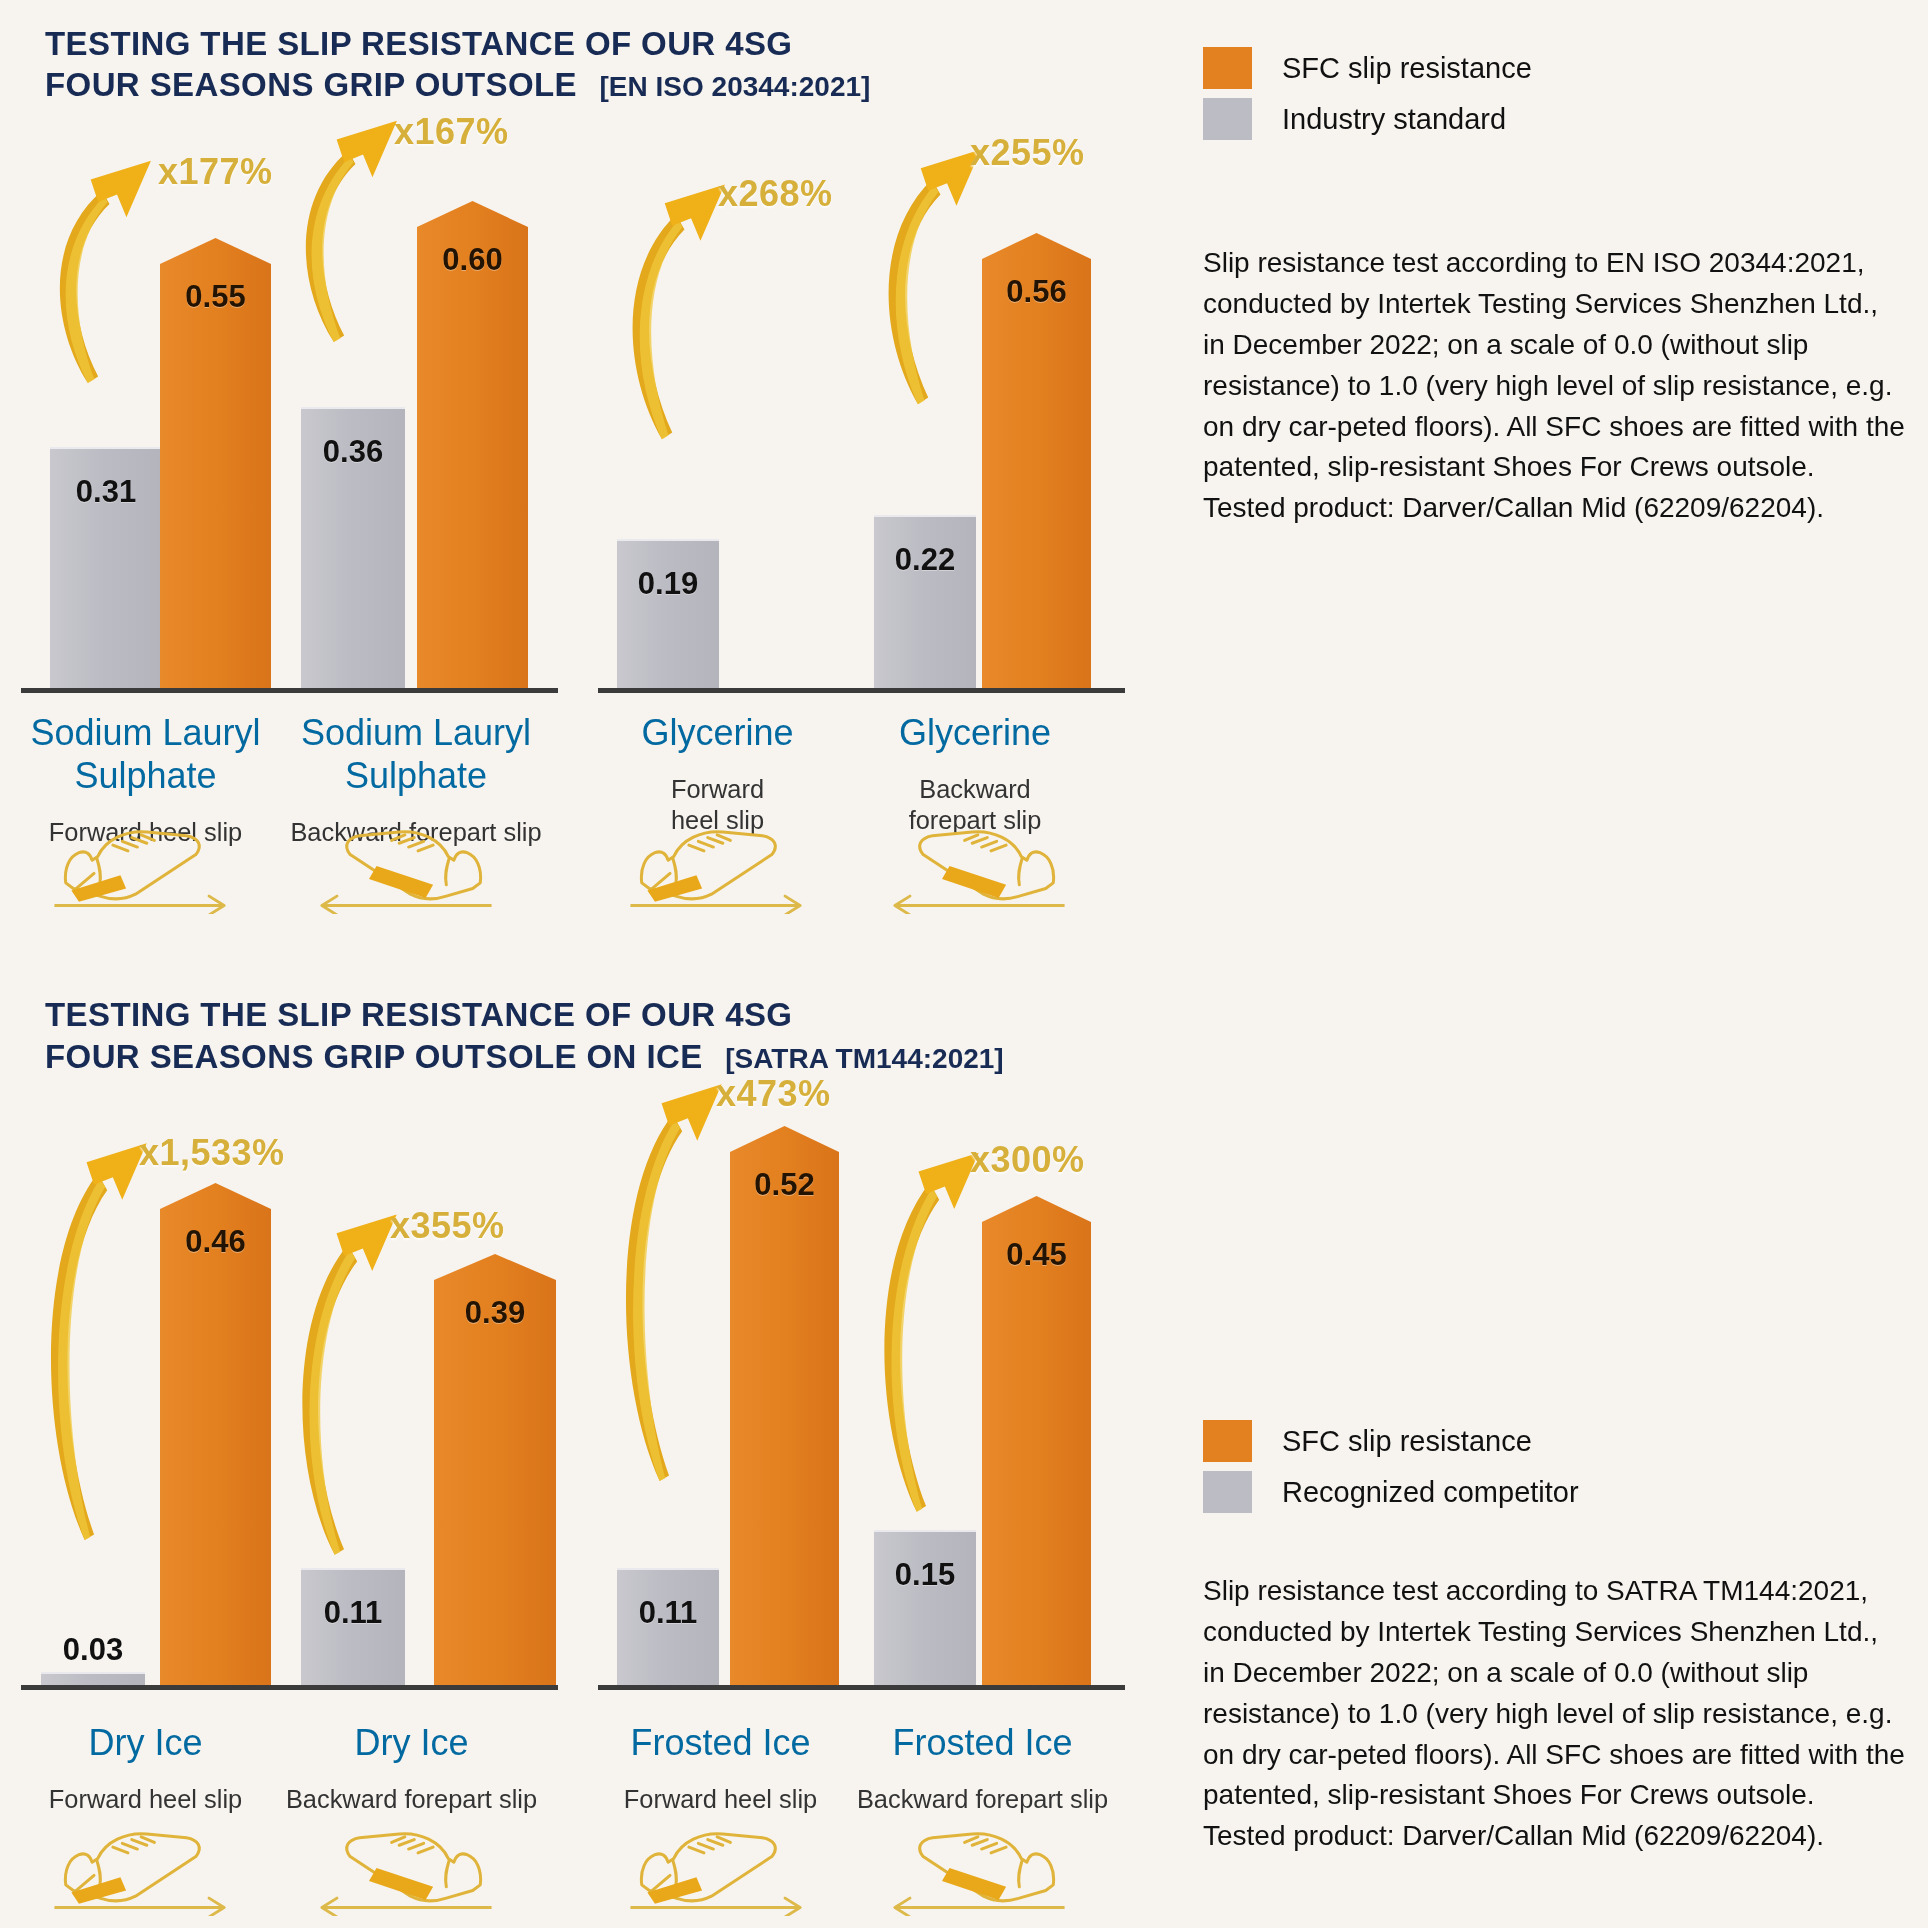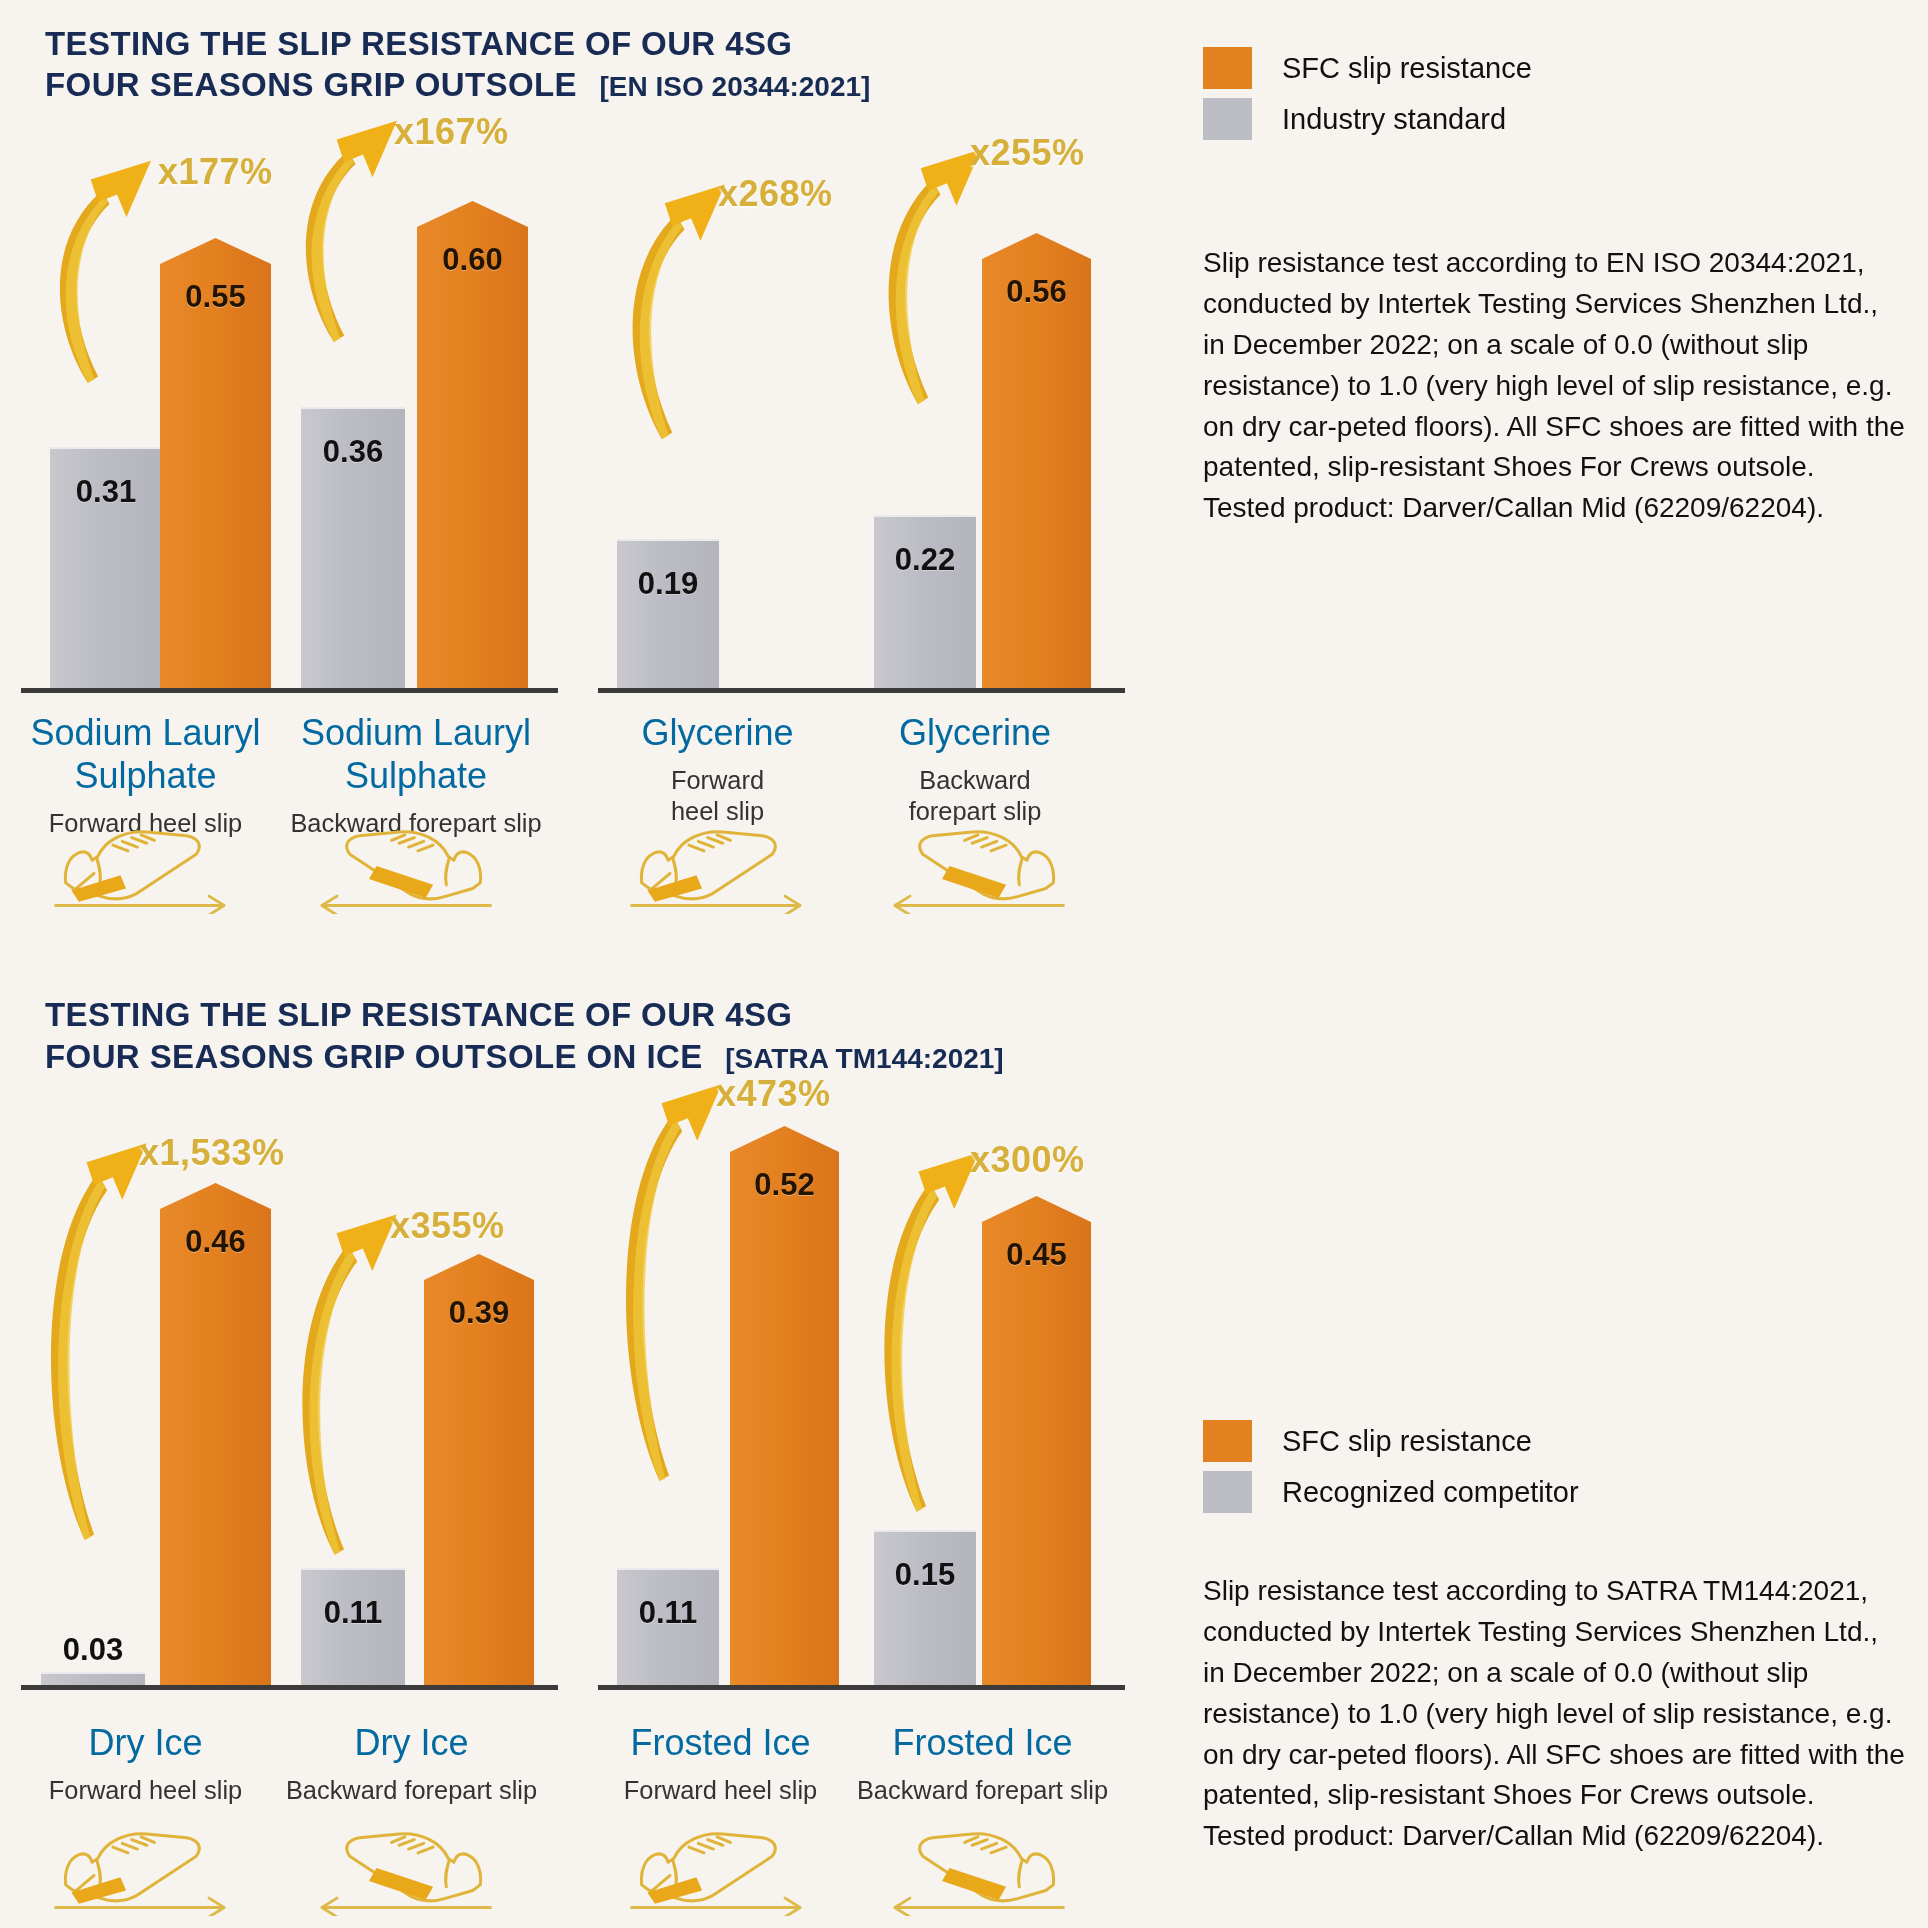--- a/index.html
+++ b/index.html
@@ -72,21 +72,21 @@
   
   .arrow{position:absolute;pointer-events:none;}
 
   
   .cat{
     position:absolute;
     text-align:center;
     line-height:1.2;
   }
   .cat .c1{display:block;font-size:36px;font-weight:normal;color:#0369a1;}
-  .cat .c2{display:block;font-size:25.4px;color:#333;margin-top:11px;}
+  .cat .c2{display:block;font-size:25.4px;color:#333;margin-top:20px;}
 
   
   .shoe{position:absolute;}
 
   
   .legend{position:absolute;}
   .legend-row{display:flex;align-items:center;margin-bottom:9.4px;}
   .sw{width:49px;height:42px;margin-right:30px;flex:0 0 auto;}
   .sw.orange{background:#e3801f;}
   .sw.gray{background:#bcbcc4;}
@@ -300,21 +300,21 @@
       <path d="M58 34 L 122 14 L 96 74 L 86 50 L 66 58 Z" fill="#efb018"></path>
     </svg>
     <span class="pct" style="left:139px;top:21px;">x1,533%</span>
 
     <div style="position:absolute;left:301px;top:0;width:141px;height:574px;">
       <div class="bar gray" style="left:0;width:104px;height:115px;">
         <span class="vlabel">0.11</span>
       </div>
     </div>
     <div style="position:absolute;left:417px;top:0;width:141px;height:574px;">
-      <div class="bar orange" style="left:7px;width:110px;height:405px;">
+      <div class="bar orange" style="left:17px;width:122px;height:405px;">
         <span class="cap"></span>
         <span class="vlabel">0.39</span>
       </div>
     </div>
     <svg class="arrow" style="left:282px;top:90px;" width="188" height="358" viewBox="0 0 200 380">
       <path d="M56 376 C 10 288, 6 124, 70 46 L 80 64 C 26 134, 28 282, 66 370 Z" fill="#e3a81b"></path>
       <path d="M56 376 C 18 286, 18 134, 72 52 L 78 60 C 28 140, 34 286, 62 373 Z" fill="#f0c83c" opacity=".75"></path>
       <path d="M58 34 L 122 14 L 96 74 L 86 50 L 66 58 Z" fill="#efb018"></path>
     </svg>
     <span class="pct" style="left:390px;top:94px;">x355%</span>

